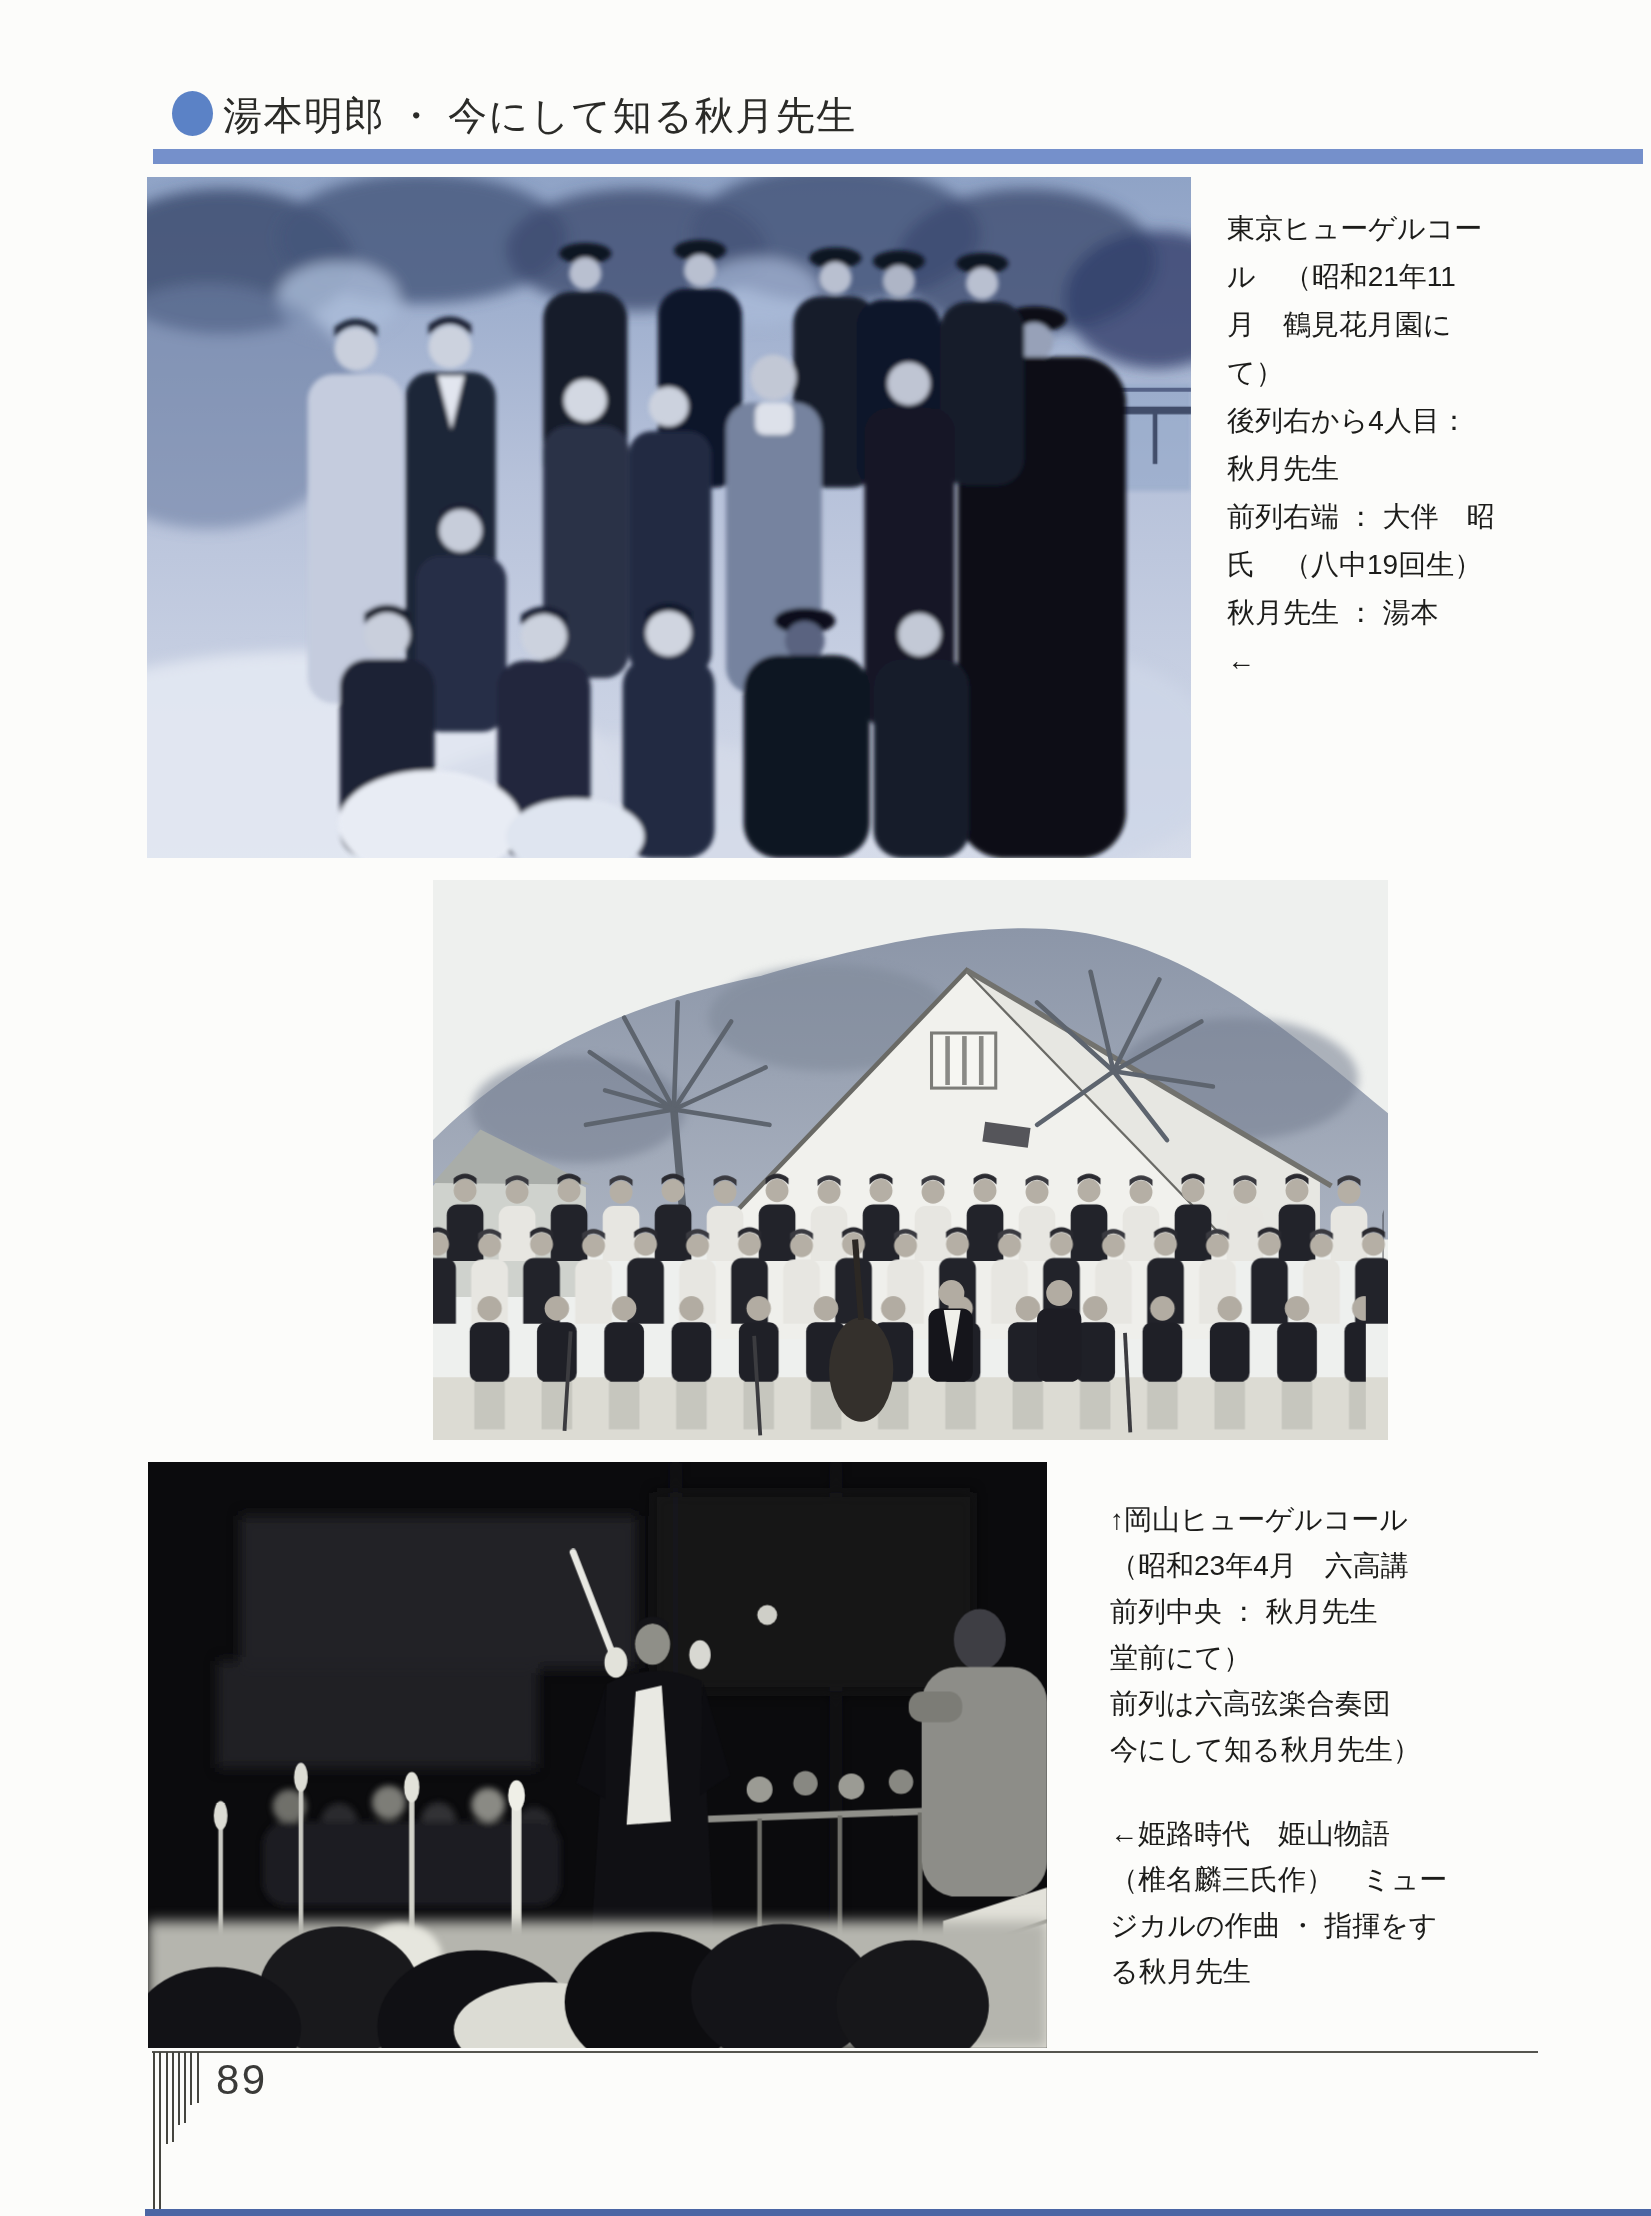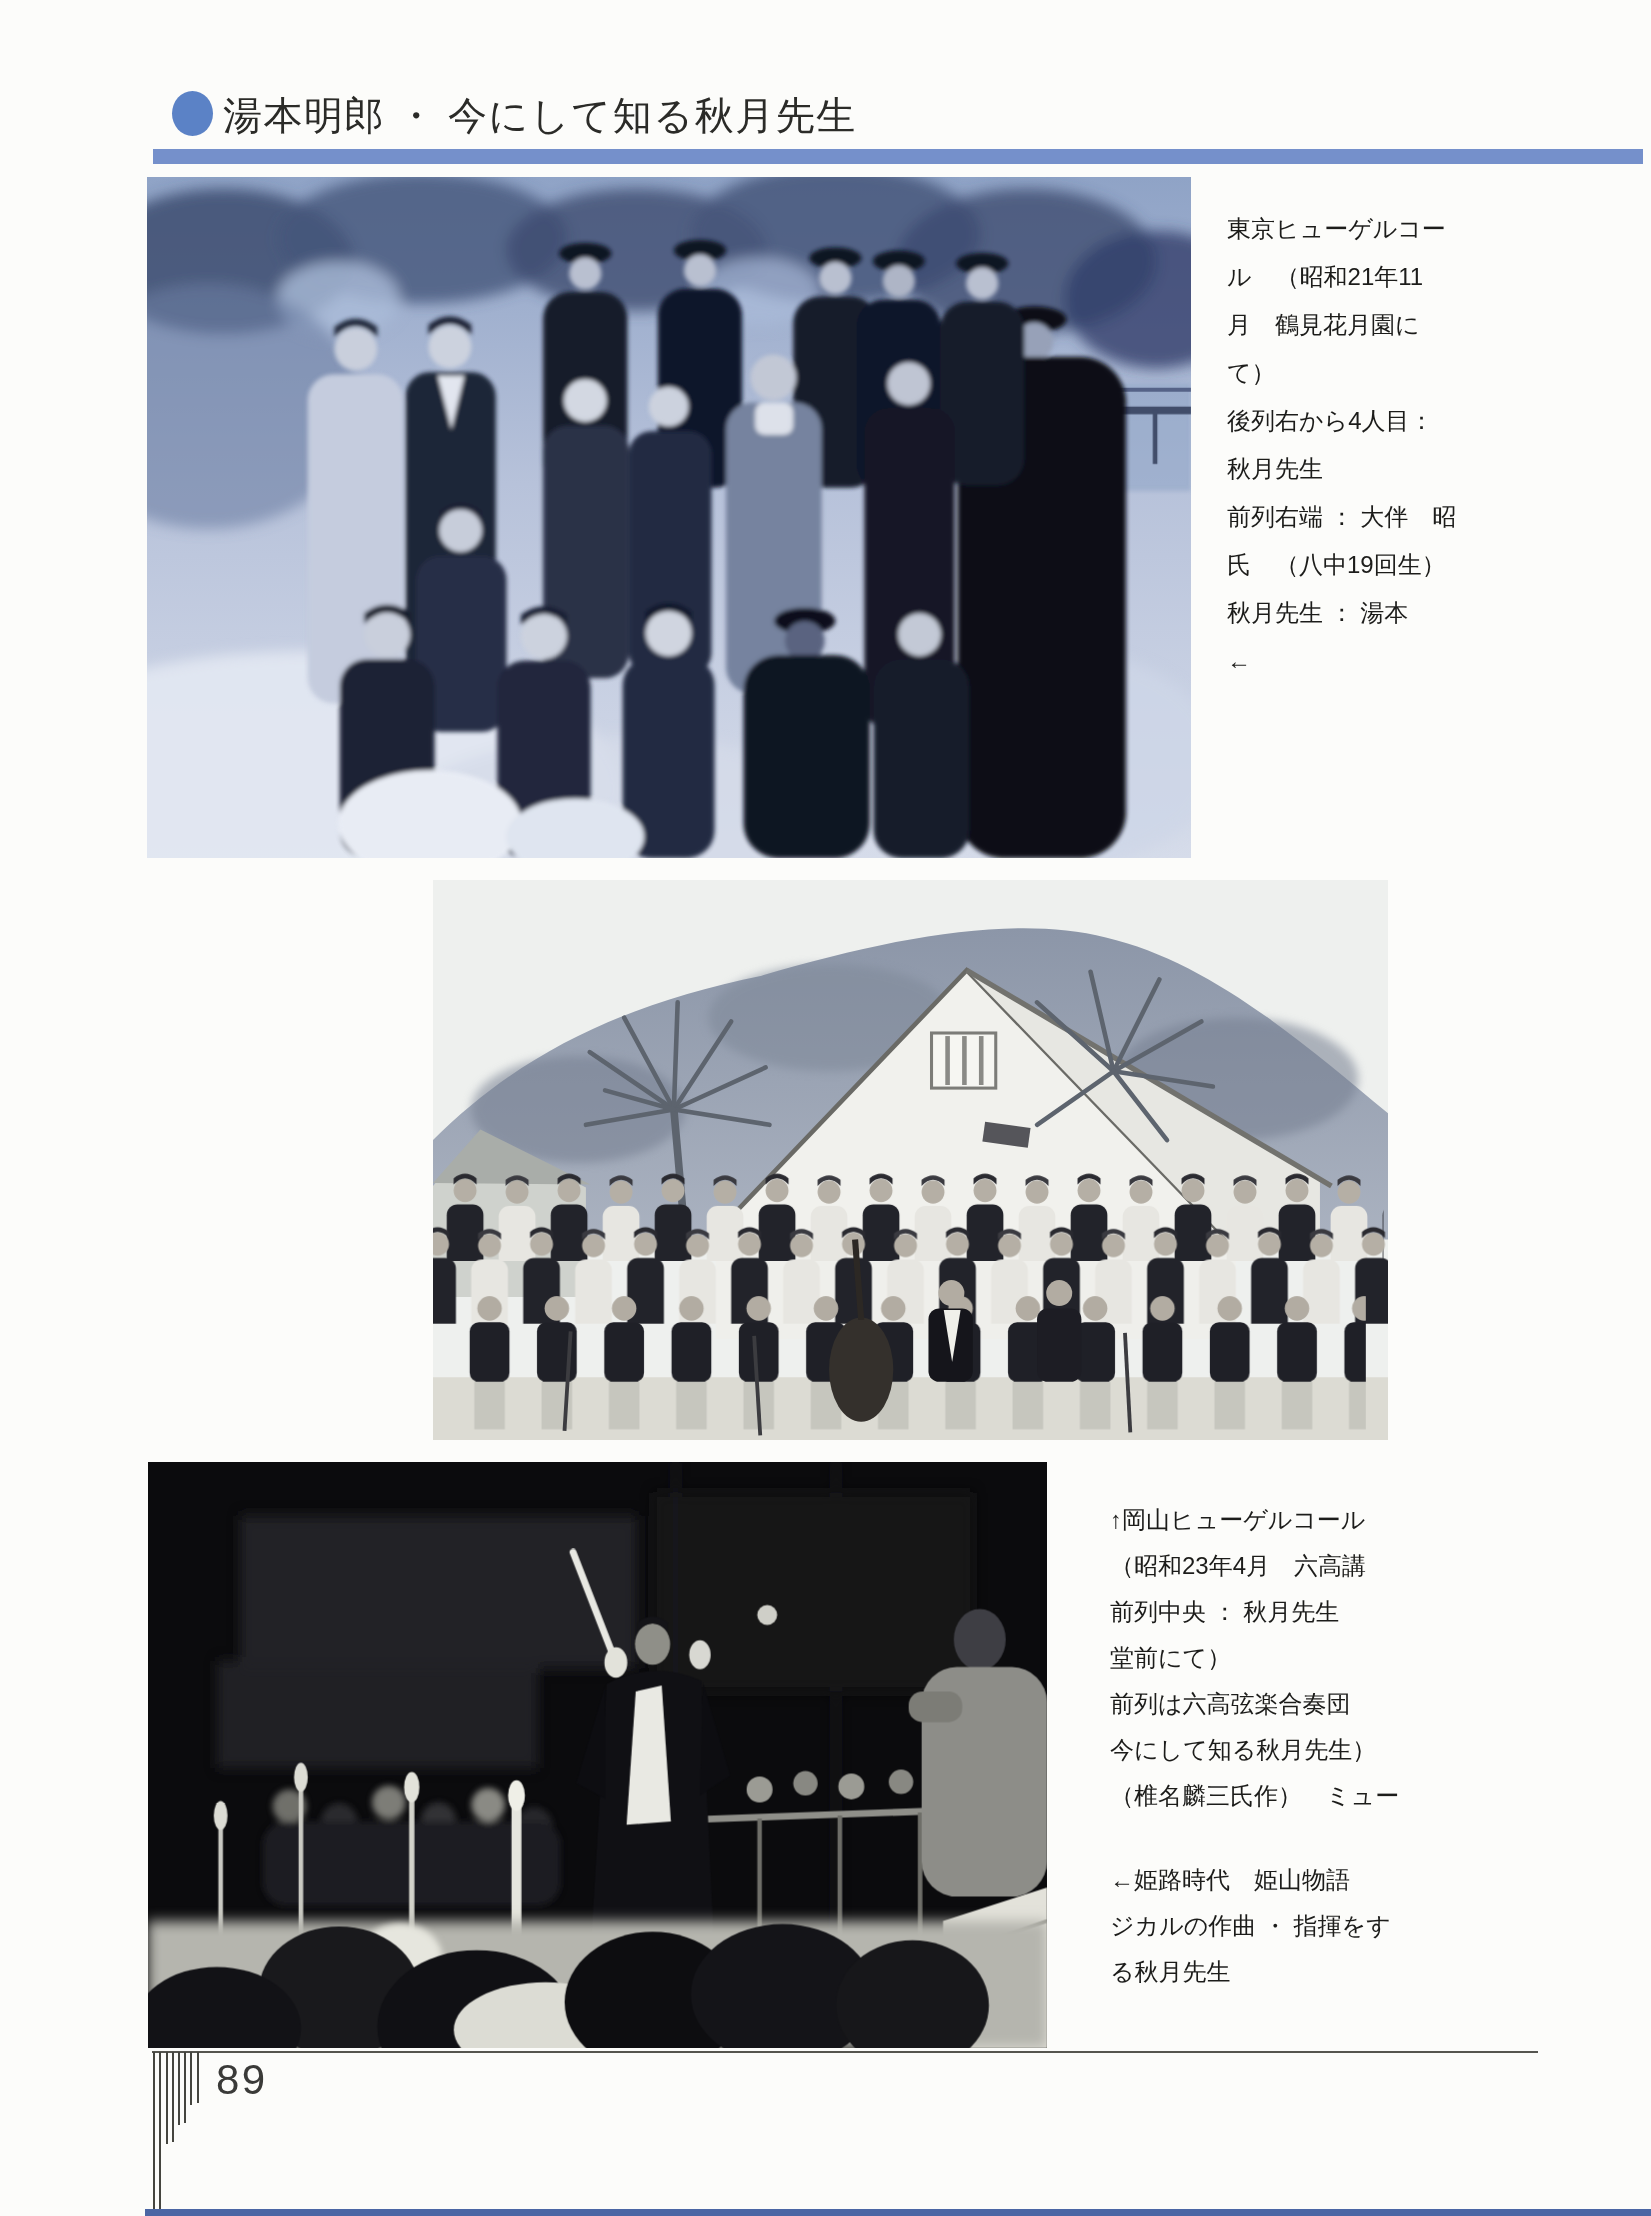--- a/index.html
+++ b/index.html
@@ -25,21 +25,21 @@
     position:absolute;left:153px;top:149px;width:1490px;height:14.5px;
     background:#7590cb;
   }
   
   figure{margin:0;padding:0;position:absolute;}
   figure svg{display:block;width:100%;height:100%;}
   .photo1{left:147px;top:177px;width:1044px;height:681px;}
   .photo2{left:433px;top:880px;width:955px;height:560px;}
   .photo3{left:148px;top:1462px;width:899px;height:586px;}
   
-  .cap{position:absolute;font-size:24px;color:#1c1c1a;}
+  .cap{position:absolute;font-size:28px;color:#1c1c1a;}
   .cap .cl{white-space:nowrap;}
   .cap1{left:1227px;top:205px;width:425px;}
   .cap1 .cl{line-height:48px;}
   .cap2{left:1110px;top:1497px;width:535px;}
   .cap2 .cl{line-height:46px;}
   .cap2 .para-gap{margin-top:38px;}
   
   .foot-rule{
     position:absolute;left:152px;top:2051px;width:1386px;height:2.3px;
     background:#55554f;
@@ -364,22 +364,22 @@
     </svg>
   </figure>
 
   <div class="cap cap2">
     <div class="cl">↑岡山ヒューゲルコール</div>
     <div class="cl">（昭和23年4月　六高講</div>
     <div class="cl">前列中央 ： 秋月先生</div>
     <div class="cl">堂前にて）</div>
     <div class="cl">前列は六高弦楽合奏団</div>
     <div class="cl">今にして知る秋月先生）</div>
+    <div class="cl para-gap">←姫路時代　姫山物語</div>
     <div class="cl">（椎名麟三氏作）　ミュー</div>
-    <div class="cl para-gap">←姫路時代　姫山物語</div>
     <div class="cl">ジカルの作曲 ・ 指揮をす</div>
     <div class="cl">る秋月先生</div>
   </div>
 
   <div class="foot-rule"></div>
   <div class="comb">
     <span class="v1"></span>
       <span class="v2"></span>
       <span class="v3"></span>
       <span class="v4"></span>

